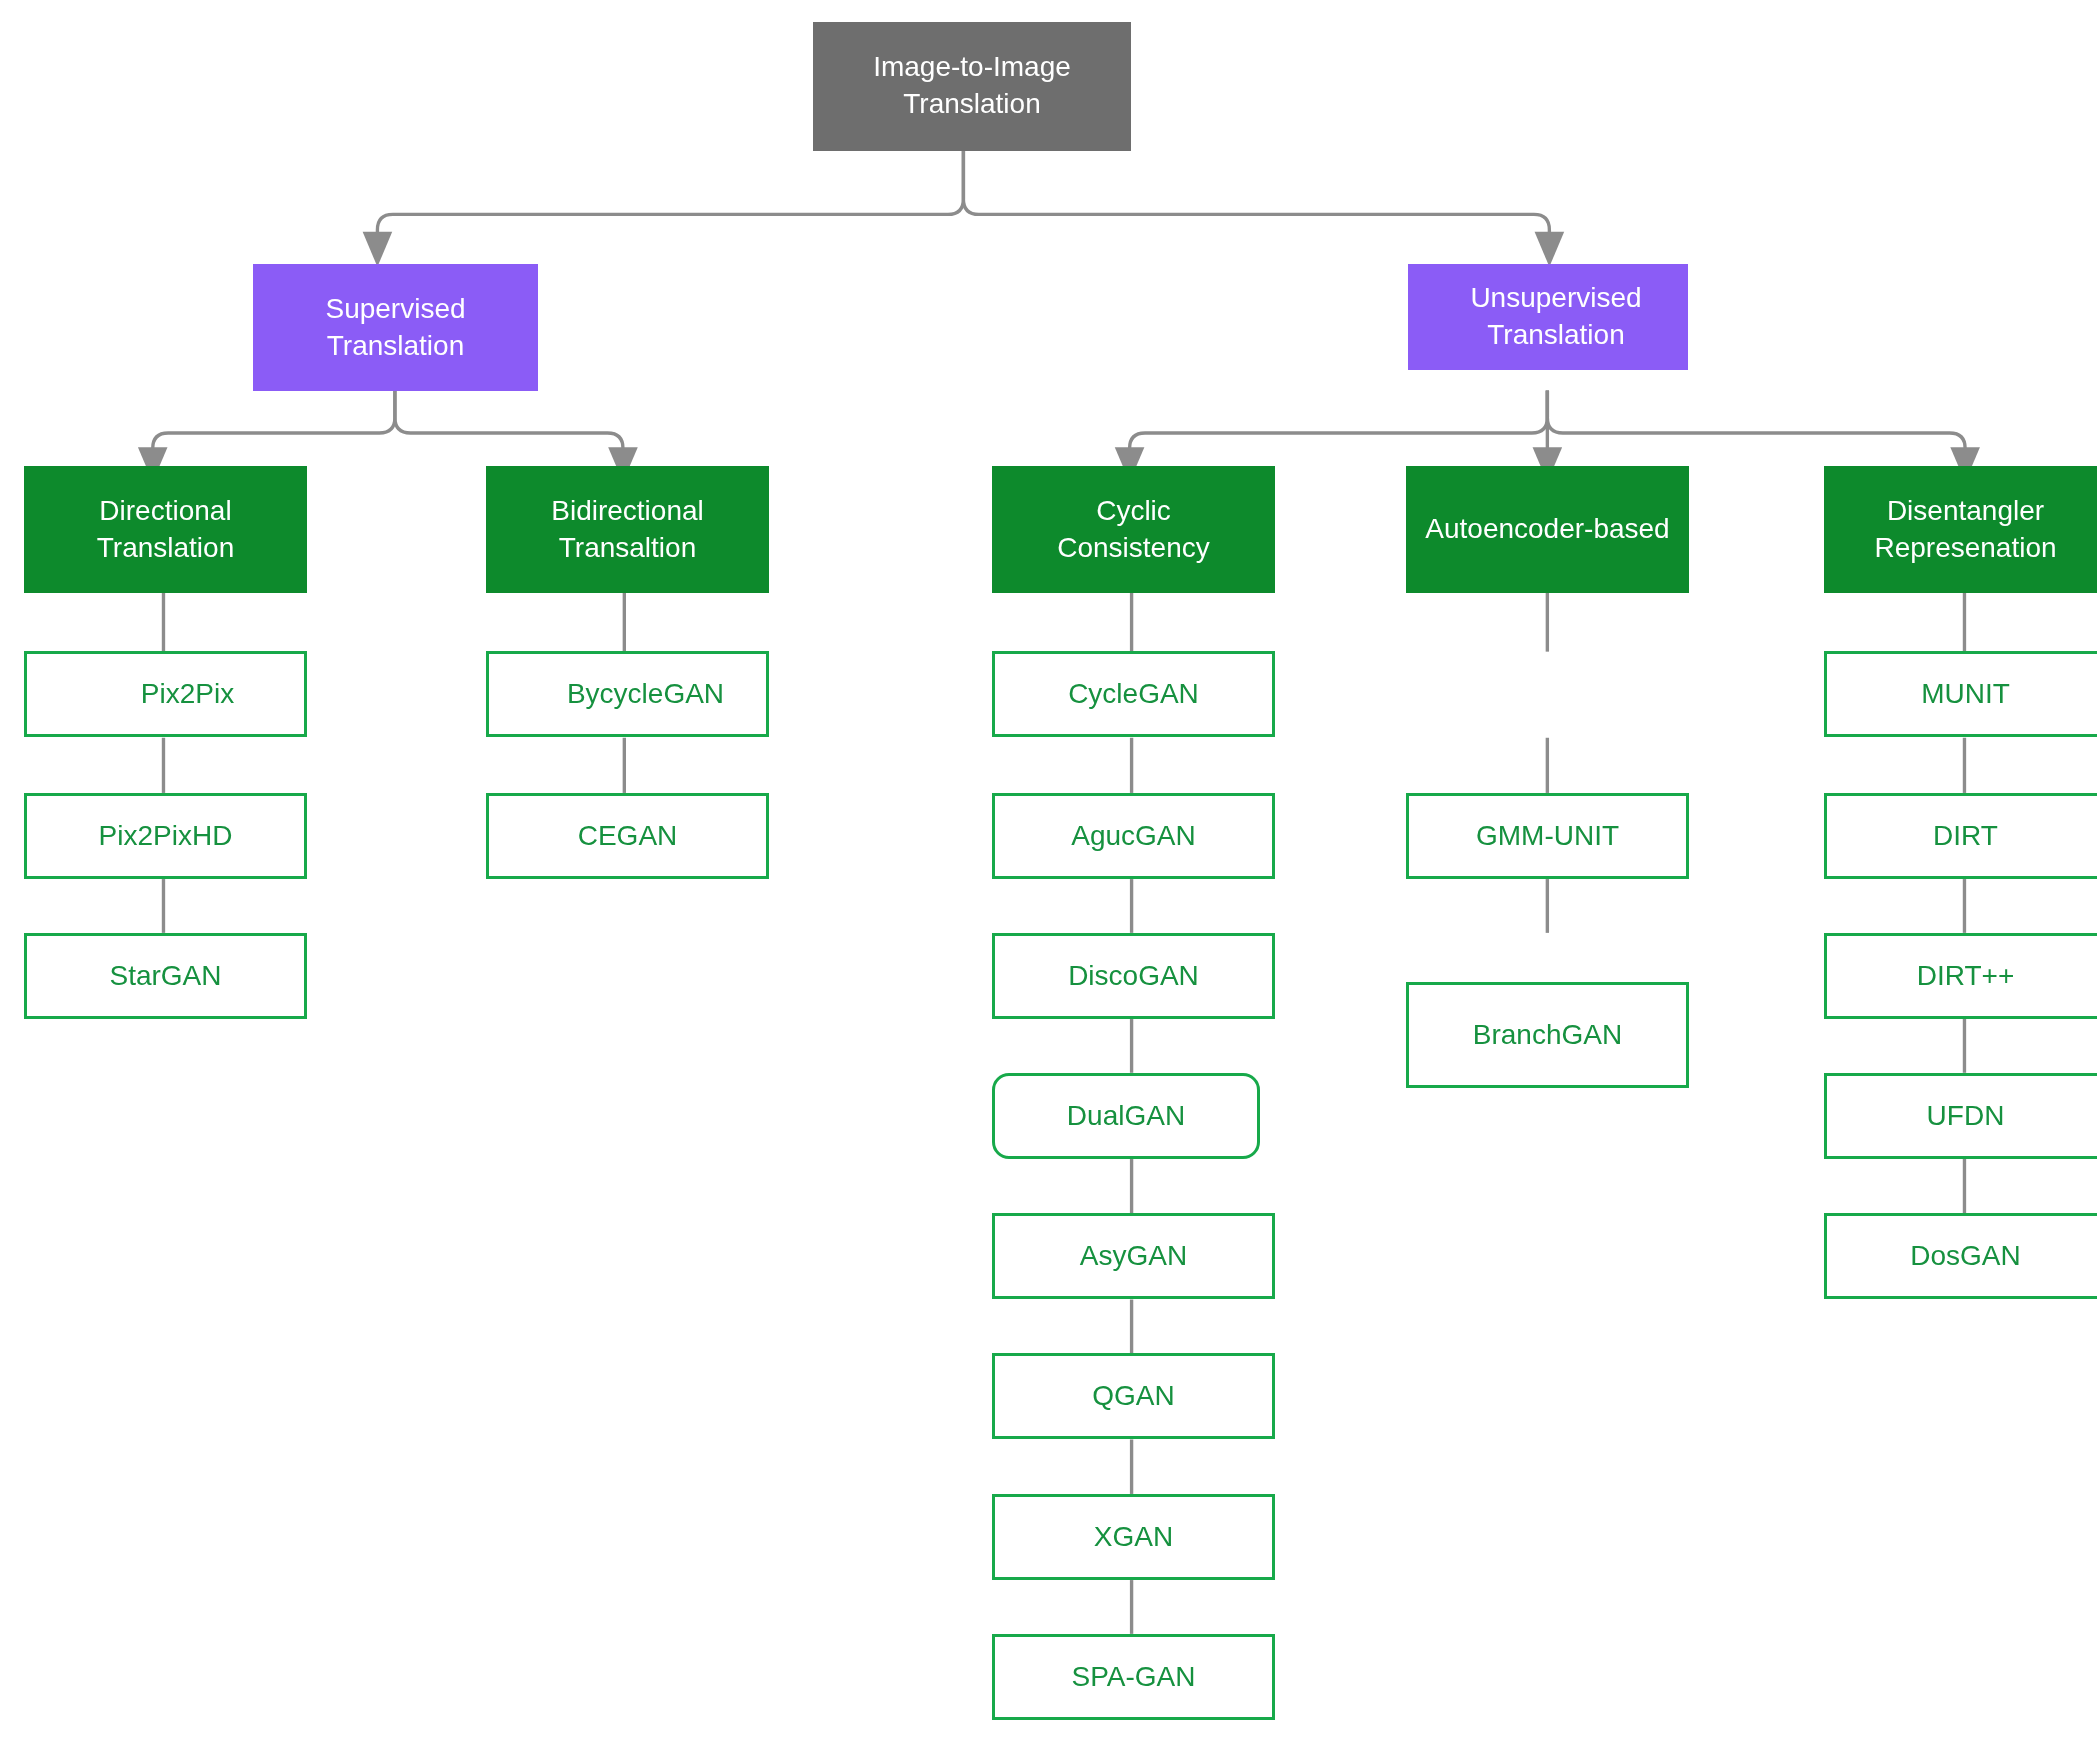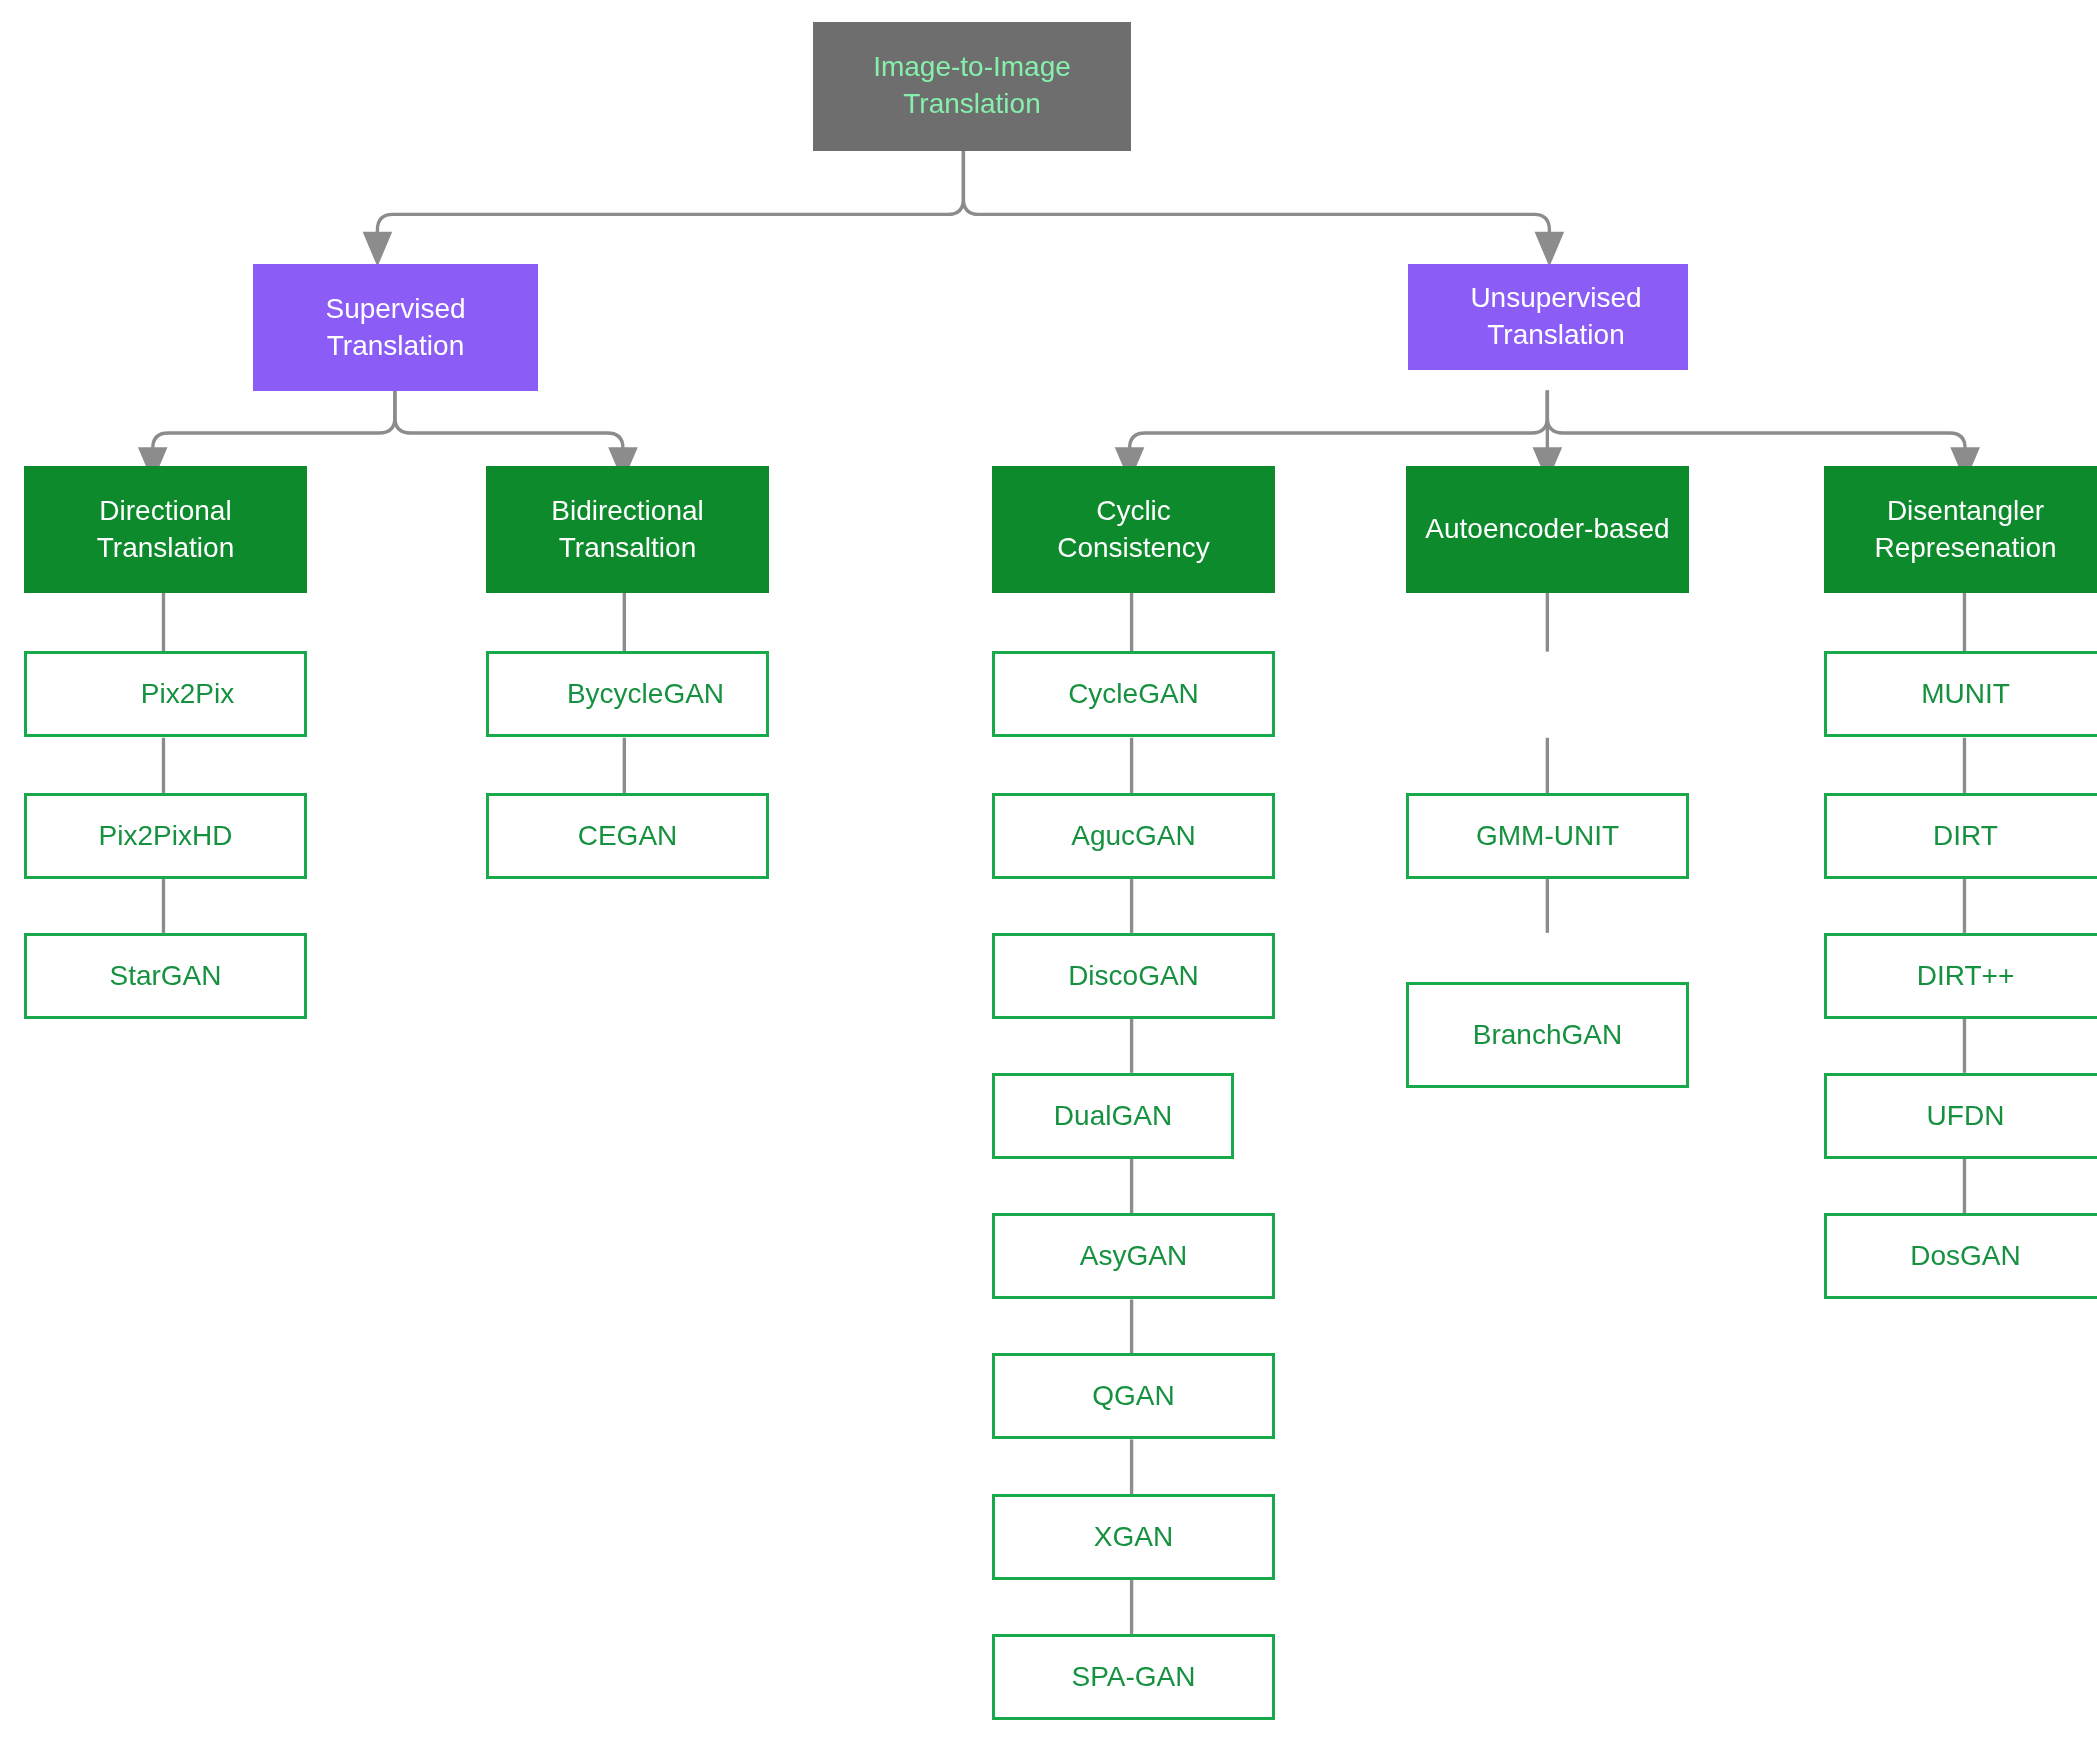--- a/index.html
+++ b/index.html
@@ -25,21 +25,21 @@
     box-sizing:border-box;
     display:flex;
     align-items:center;
     justify-content:center;
     text-align:center;
     line-height:1.32;
     z-index:2;
   }
   .node-root{
     background:#6e6e6e;
-    color:#86efac;
+    color:#ffffff;
     font-size:28px;
   }
   .node-l2{
     background:#8b5cf6;
     color:#ffffff;
     font-size:28px;
   }
   .node-l3{
     background:#0d8a2c;
     color:#ffffff;
@@ -161,21 +161,21 @@
 
   <div class="node node-leaf" style="left:992px;top:651px;width:283px;height:86px;">
     <span class="label">CycleGAN</span>
   </div>
   <div class="node node-leaf" style="left:992px;top:793px;width:283px;height:86px;">
     <span class="label">AgucGAN</span>
   </div>
   <div class="node node-leaf" style="left:992px;top:933px;width:283px;height:86px;">
     <span class="label">DiscoGAN</span>
   </div>
-  <div class="node node-leaf" style="left:992px;top:1073px;width:242px;height:86px;">
+  <div class="node node-leaf" style="left:992px;top:1073px;width:268px;height:86px;border-radius:17px;">
     <span class="label">DualGAN</span>
   </div>
   <div class="node node-leaf" style="left:992px;top:1213px;width:283px;height:86px;">
     <span class="label">AsyGAN</span>
   </div>
   <div class="node node-leaf" style="left:992px;top:1353px;width:283px;height:86px;">
     <span class="label">QGAN</span>
   </div>
   <div class="node node-leaf" style="left:992px;top:1494px;width:283px;height:86px;">
     <span class="label">XGAN</span>

